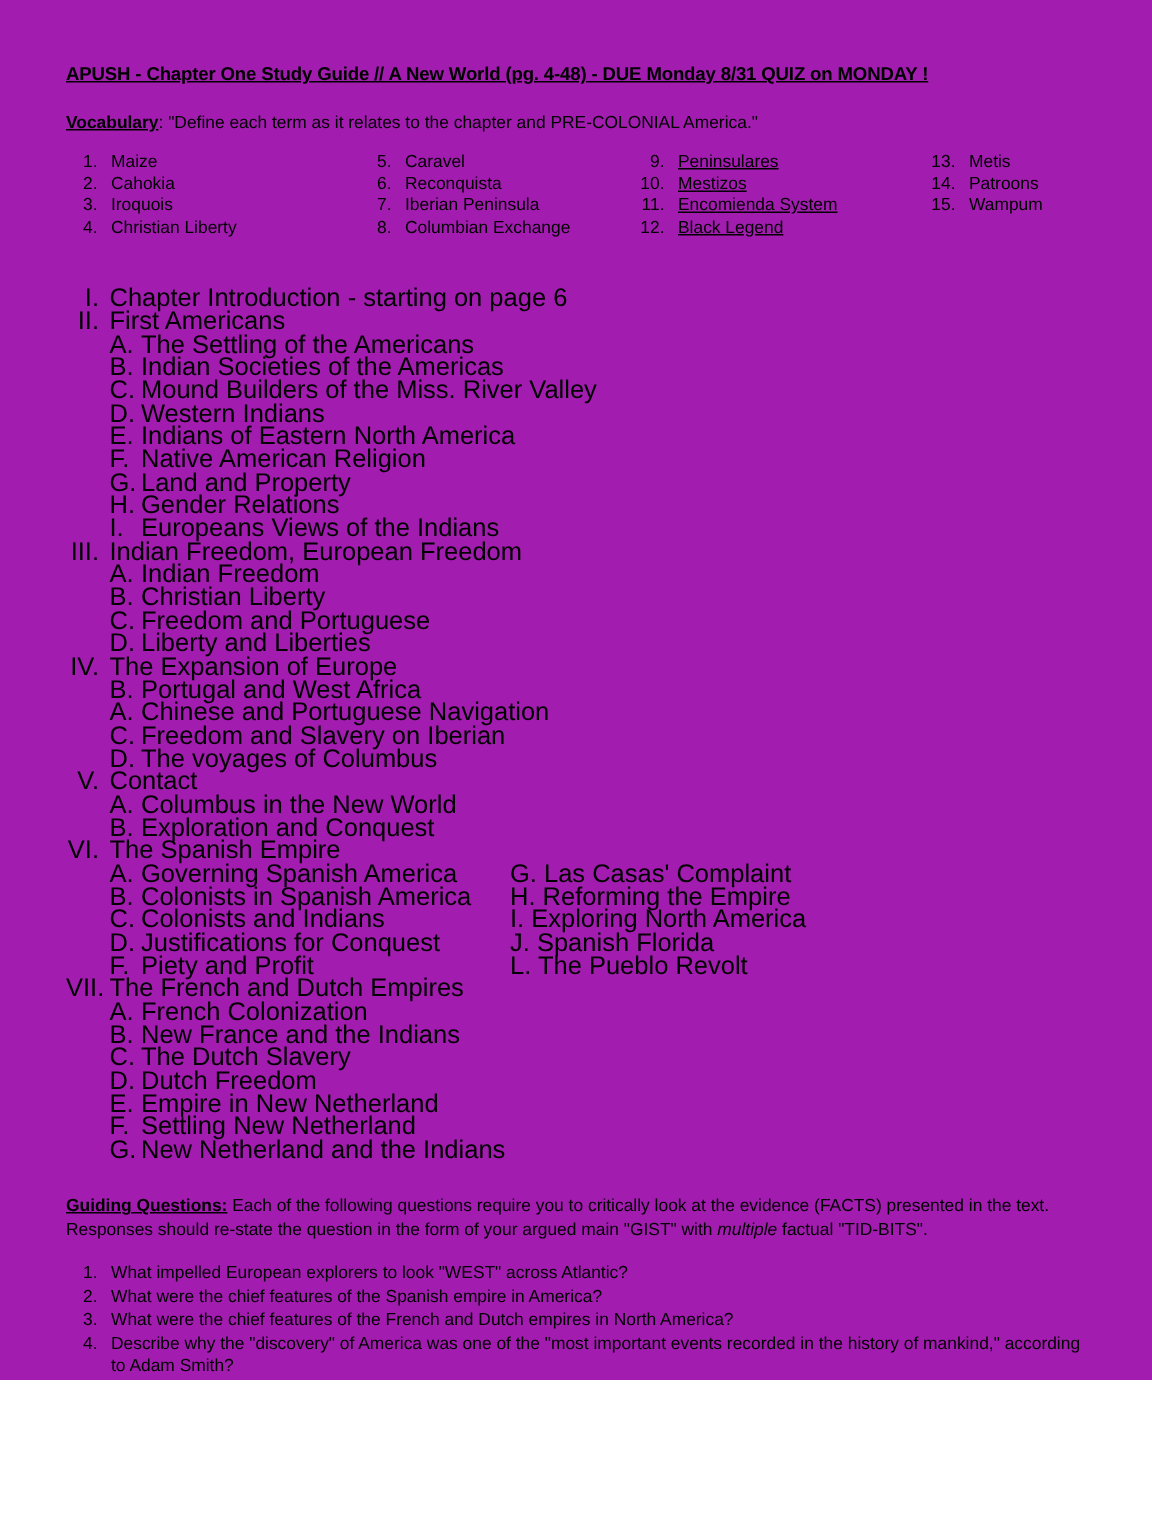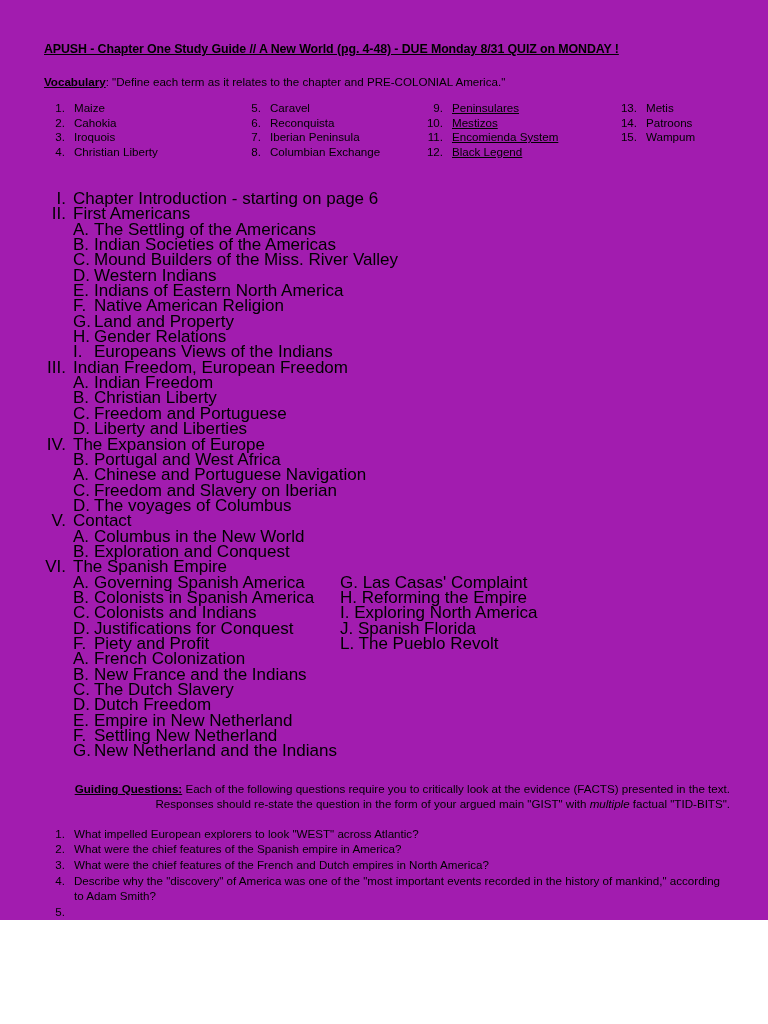--- a/index.html
+++ b/index.html
@@ -121,21 +121,21 @@
     white-space: nowrap;
   }
 
   
   .guiding-block {
     margin-top: 22px;
   }
   .guiding-intro {
     font-size: 11.6px;
     line-height: 15.5px;
-    text-align: right;
+    text-align: left;
     margin-top: 15px;
   }
   .guiding-intro em { font-style: italic; }
 
   .questions {
     margin-top: 14px;
   }
   .q-row {
     position: relative;
     font-size: 11.6px;
@@ -213,20 +213,21 @@
         <div class="outline-row level2"><span class="alpha-marker">D.</span><span>The voyages of Columbus</span></div>
         <div class="outline-row level1"><span class="roman-marker">V.</span><span>Contact</span></div>
         <div class="outline-row level2"><span class="alpha-marker">A.</span><span>Columbus in the New World</span></div>
         <div class="outline-row level2"><span class="alpha-marker">B.</span><span>Exploration and Conquest</span></div>
         <div class="outline-row level1"><span class="roman-marker">VI.</span><span>The Spanish Empire</span></div>
         <div class="outline-row level2"><span class="alpha-marker">A.</span><span>Governing Spanish America</span><span class="right-col">G. Las Casas' Complaint</span></div>
         <div class="outline-row level2"><span class="alpha-marker">B.</span><span>Colonists in Spanish America</span><span class="right-col">H. Reforming the Empire</span></div>
         <div class="outline-row level2"><span class="alpha-marker">C.</span><span>Colonists and Indians</span><span class="right-col">I. Exploring North America</span></div>
         <div class="outline-row level2"><span class="alpha-marker">D.</span><span>Justifications for Conquest</span><span class="right-col">J. Spanish Florida</span></div>
         <div class="outline-row level2"><span class="alpha-marker">F.</span><span>Piety and Profit</span><span class="right-col">L. The Pueblo Revolt</span></div>
+        <div class="outline-row level1"><span class="roman-marker">VII.</span><span>The French and Dutch Empires</span></div>
         <div class="outline-row level2"><span class="alpha-marker">A.</span><span>French Colonization</span></div>
         <div class="outline-row level2"><span class="alpha-marker">B.</span><span>New France and the Indians</span></div>
         <div class="outline-row level2"><span class="alpha-marker">C.</span><span>The Dutch Slavery</span></div>
         <div class="outline-row level2"><span class="alpha-marker">D.</span><span>Dutch Freedom</span></div>
         <div class="outline-row level2"><span class="alpha-marker">E.</span><span>Empire in New Netherland</span></div>
         <div class="outline-row level2"><span class="alpha-marker">F.</span><span>Settling New Netherland</span></div>
         <div class="outline-row level2"><span class="alpha-marker">G.</span><span>New Netherland and the Indians</span></div>
       </div>
 
     <div class="guiding-block">

